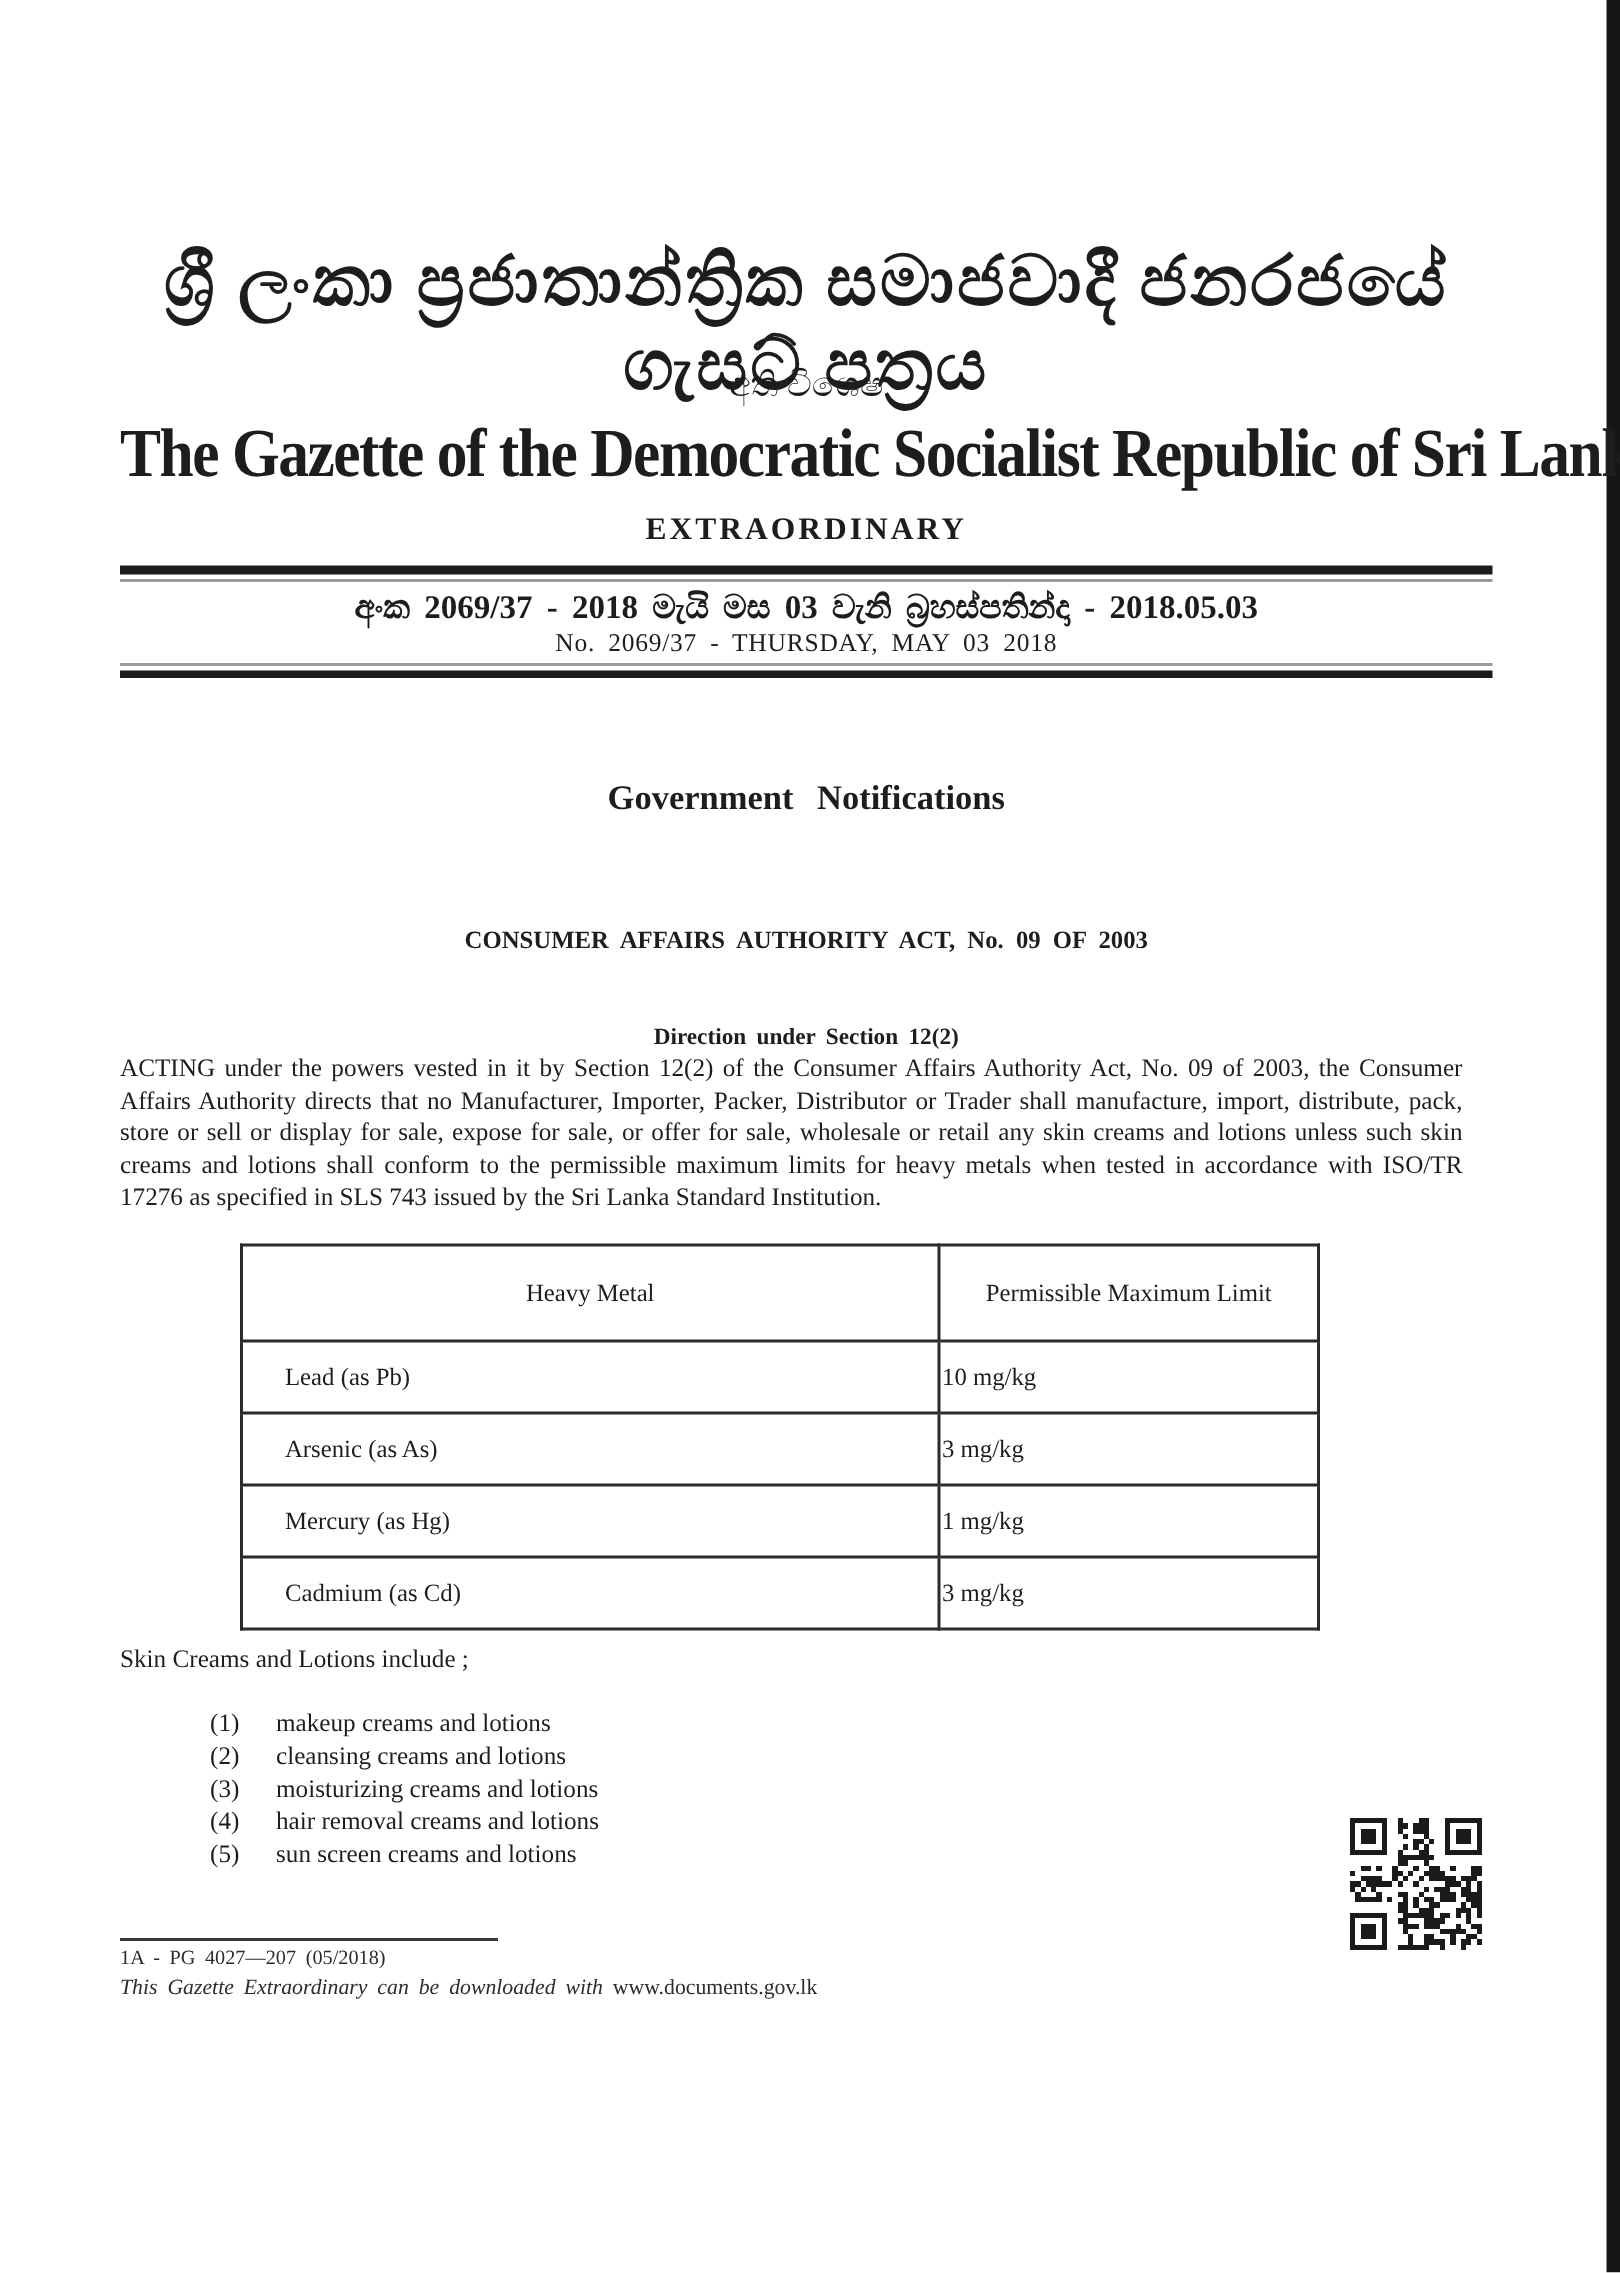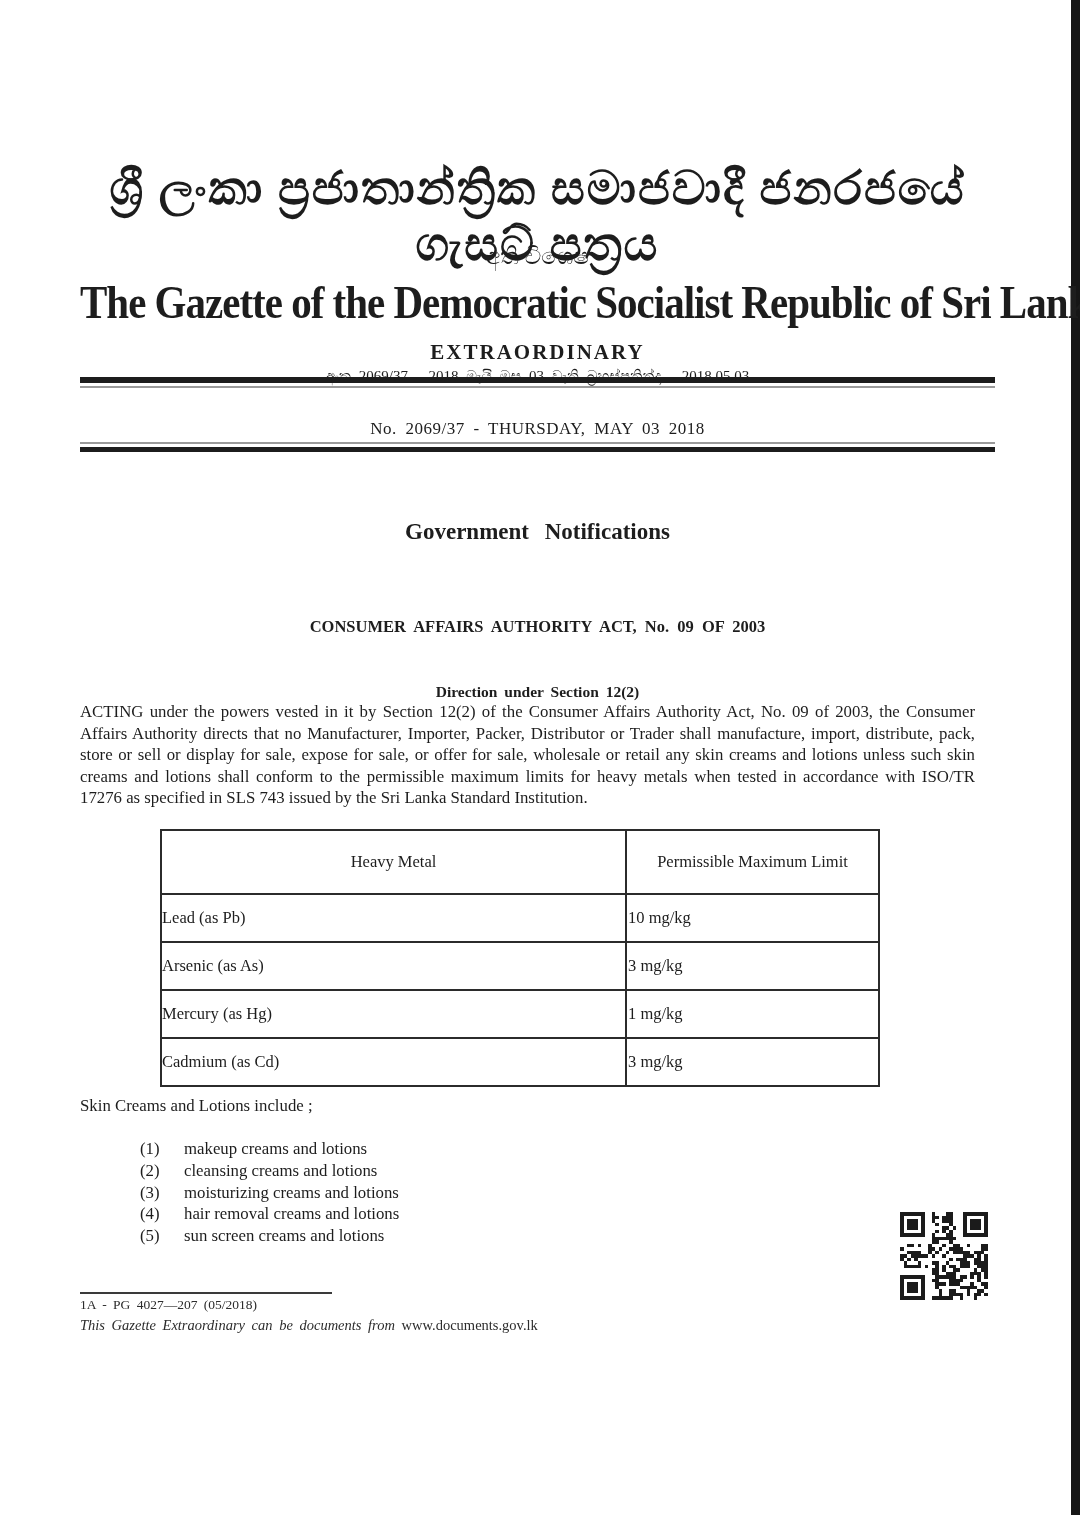--- a/index.html
+++ b/index.html
@@ -13,37 +13,37 @@
   .abs{position:absolute;left:0;width:100%;}
 
   .sinhala-title{top:160px;font-size:47px;line-height:1.2;letter-spacing:2px;font-weight:bold;}
   .sinhala-sub{top:244px;font-size:23px;}
   .en-title{top:275px;font-size:41px;font-weight:bold;letter-spacing:-1px;transform:scaleY(1.12);transform-origin:center top;white-space:nowrap;}
   .extraordinary{top:340px;font-size:21px;font-weight:bold;letter-spacing:2px;}
 
   .rule-a{top:377px;height:3px;border-top:6px solid #1c1c1c;border-bottom:2px solid #9a9a9a;}
   .rule-b{top:442px;height:3px;border-top:2px solid #9a9a9a;border-bottom:5px solid #1c1c1c;}
 
-  .issue-si{top:368px;font-size:15px;font-weight:normal;word-spacing:4px;}
+  .issue-si{top:392px;font-size:22px;font-weight:bold;word-spacing:4px;}
   .issue-en{top:419px;font-size:17px;letter-spacing:.5px;word-spacing:4px;}
 
   .published{top:452px;font-size:13.5px;font-weight:bold;word-spacing:2px;}
   .part{top:472px;font-size:28px;font-weight:bold;word-spacing:2px;}
   .govnotif{top:519px;font-size:23px;font-weight:bold;word-spacing:10px;}
   .directionno{top:572px;font-size:16.5px;text-align:right;padding-right:12px;box-sizing:border-box;word-spacing:3px;}
   .acttitle{top:617px;font-size:16.5px;font-weight:bold;word-spacing:4px;}
   .dirunder{top:659px;font-size:15.5px;font-weight:bold;word-spacing:3px;margin-top:24px;}
 
   .bodypara{top:701px;width:895px;font-size:16.8px;line-height:21.6px;text-align:justify;}
 
   table.limits{position:absolute;top:829px;left:80px;width:718px;border-collapse:collapse;table-layout:fixed;}
   table.limits th,table.limits td{border:2px solid #2b2b2b;font-size:16.5px;color:#1d1d1d;}
   table.limits th{font-weight:normal;text-align:center;height:54px;line-height:1.45;padding:4px 20px;}
   table.limits td{height:44px;vertical-align:middle;}
-  td.metal{padding-left:0;text-align:left;}
+  td.metal{padding-left:28px;text-align:left;}
   td.limit,th.limit-h{text-align:left;}
   col.c1{width:465px;} col.c2{width:253px;}
 
   .incl-intro{top:1096px;font-size:16.8px;}
   .incl-list{position:absolute;top:1138px;left:60px;font-size:16.8px;line-height:21.8px;}
   .incl-item{display:flex;}
   .incl-item .num{width:44px;flex:none;}
 
   .qr{position:absolute;top:1212px;left:820px;width:88px;height:88px;}
 
@@ -142,17 +142,17 @@
         <path fill-rule="evenodd" d="M0 18h7v7H0zM1 19h5v5H1z"></path>
         <rect x="2" y="20" width="3" height="3"></rect>
         <path id="qr-modules" d="M9 0h1v1h-1zM13 0h1v1h-1zM14 0h1v1h-1zM9 1h1v1h-1zM10 1h1v1h-1zM12 1h1v1h-1zM13 1h1v1h-1zM14 1h1v1h-1zM9 2h1v1h-1zM12 2h1v1h-1zM13 2h1v1h-1zM14 2h1v1h-1zM10 3h1v1h-1zM14 3h1v1h-1zM12 4h1v1h-1zM13 4h1v1h-1zM15 4h1v1h-1zM10 5h1v1h-1zM12 5h1v1h-1zM14 5h1v1h-1zM9 6h1v1h-1zM13 6h1v1h-1zM14 6h1v1h-1zM9 7h1v1h-1zM10 7h1v1h-1zM11 7h1v1h-1zM12 7h1v1h-1zM13 7h1v1h-1zM14 7h1v1h-1zM15 7h1v1h-1zM9 8h1v1h-1zM10 8h1v1h-1zM14 8h1v1h-1zM2 9h1v1h-1zM3 9h1v1h-1zM5 9h1v1h-1zM8 9h1v1h-1zM12 9h1v1h-1zM15 9h1v1h-1zM16 9h1v1h-1zM19 9h1v1h-1zM23 9h1v1h-1zM24 9h1v1h-1zM0 10h1v1h-1zM8 10h1v1h-1zM9 10h1v1h-1zM11 10h1v1h-1zM14 10h1v1h-1zM15 10h1v1h-1zM16 10h1v1h-1zM17 10h1v1h-1zM23 10h1v1h-1zM24 10h1v1h-1zM2 11h1v1h-1zM3 11h1v1h-1zM4 11h1v1h-1zM5 11h1v1h-1zM8 11h1v1h-1zM10 11h1v1h-1zM13 11h1v1h-1zM15 11h1v1h-1zM16 11h1v1h-1zM17 11h1v1h-1zM18 11h1v1h-1zM19 11h1v1h-1zM21 11h1v1h-1zM22 11h1v1h-1zM23 11h1v1h-1zM0 12h1v1h-1zM1 12h1v1h-1zM3 12h1v1h-1zM4 12h1v1h-1zM5 12h1v1h-1zM6 12h1v1h-1zM7 12h1v1h-1zM9 12h1v1h-1zM12 12h1v1h-1zM18 12h1v1h-1zM19 12h1v1h-1zM20 12h1v1h-1zM22 12h1v1h-1zM24 12h1v1h-1zM0 13h1v1h-1zM2 13h1v1h-1zM4 13h1v1h-1zM14 13h1v1h-1zM16 13h1v1h-1zM17 13h1v1h-1zM18 13h1v1h-1zM21 13h1v1h-1zM22 13h1v1h-1zM24 13h1v1h-1zM1 14h1v1h-1zM5 14h1v1h-1zM9 14h1v1h-1zM10 14h1v1h-1zM13 14h1v1h-1zM17 14h1v1h-1zM18 14h1v1h-1zM19 14h1v1h-1zM21 14h1v1h-1zM22 14h1v1h-1zM23 14h1v1h-1zM24 14h1v1h-1zM1 15h1v1h-1zM2 15h1v1h-1zM3 15h1v1h-1zM4 15h1v1h-1zM5 15h1v1h-1zM7 15h1v1h-1zM10 15h1v1h-1zM12 15h1v1h-1zM14 15h1v1h-1zM15 15h1v1h-1zM17 15h1v1h-1zM18 15h1v1h-1zM19 15h1v1h-1zM22 15h1v1h-1zM23 15h1v1h-1zM24 15h1v1h-1zM9 16h1v1h-1zM10 16h1v1h-1zM12 16h1v1h-1zM15 16h1v1h-1zM16 16h1v1h-1zM21 16h1v1h-1zM23 16h1v1h-1zM24 16h1v1h-1zM9 17h1v1h-1zM10 17h1v1h-1zM13 17h1v1h-1zM14 17h1v1h-1zM15 17h1v1h-1zM20 17h1v1h-1zM21 17h1v1h-1zM22 17h1v1h-1zM24 17h1v1h-1zM10 18h1v1h-1zM11 18h1v1h-1zM12 18h1v1h-1zM13 18h1v1h-1zM14 18h1v1h-1zM15 18h1v1h-1zM17 18h1v1h-1zM18 18h1v1h-1zM20 18h1v1h-1zM22 18h1v1h-1zM24 18h1v1h-1zM9 19h1v1h-1zM10 19h1v1h-1zM14 19h1v1h-1zM15 19h1v1h-1zM16 19h1v1h-1zM17 19h1v1h-1zM22 19h1v1h-1zM10 20h1v1h-1zM11 20h1v1h-1zM12 20h1v1h-1zM14 20h1v1h-1zM15 20h1v1h-1zM16 20h1v1h-1zM20 20h1v1h-1zM23 20h1v1h-1zM24 20h1v1h-1zM10 21h1v1h-1zM17 21h1v1h-1zM18 21h1v1h-1zM19 21h1v1h-1zM20 21h1v1h-1zM21 21h1v1h-1zM24 21h1v1h-1zM11 22h1v1h-1zM14 22h1v1h-1zM15 22h1v1h-1zM19 22h1v1h-1zM22 22h1v1h-1zM23 22h1v1h-1zM11 23h1v1h-1zM14 23h1v1h-1zM15 23h1v1h-1zM16 23h1v1h-1zM17 23h1v1h-1zM19 23h1v1h-1zM21 23h1v1h-1zM22 23h1v1h-1zM24 23h1v1h-1zM9 24h1v1h-1zM10 24h1v1h-1zM11 24h1v1h-1zM12 24h1v1h-1zM13 24h1v1h-1zM14 24h1v1h-1zM17 24h1v1h-1zM21 24h1v1h-1z"></path>
       </g>
     </svg>
   </div>
 
   <div class="abs footrule"></div>
   <div class="abs footref">1A - PG 4027—207 (05/2018)</div>
   <div class="abs footnote">
-    <span class="it">This Gazette Extraordinary can be documents from</span>
+    <span class="it">This Gazette Extraordinary can be downloaded with</span>
     <span>www.documents.gov.lk</span>
   </div>
 
 </div>
 
 </body></html>

